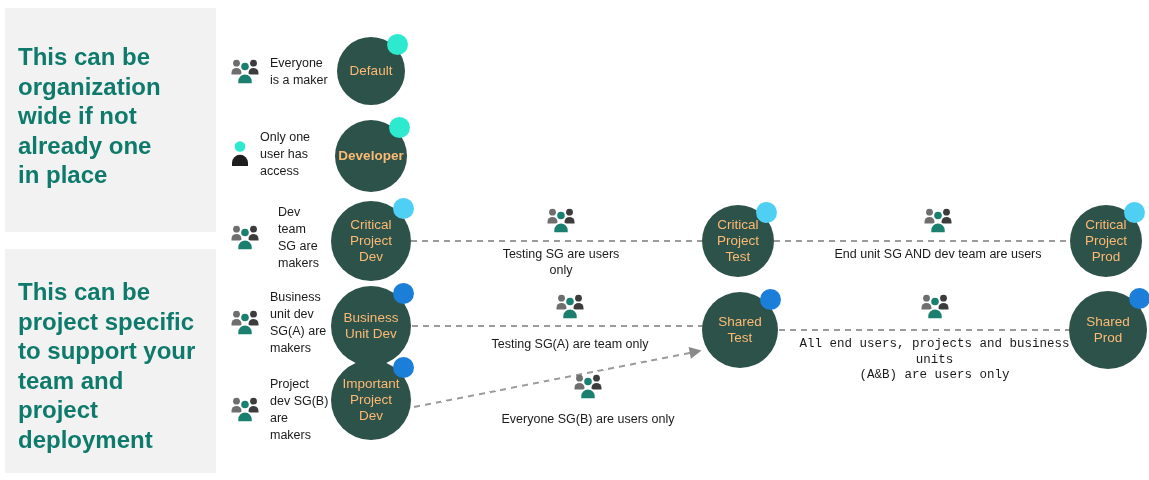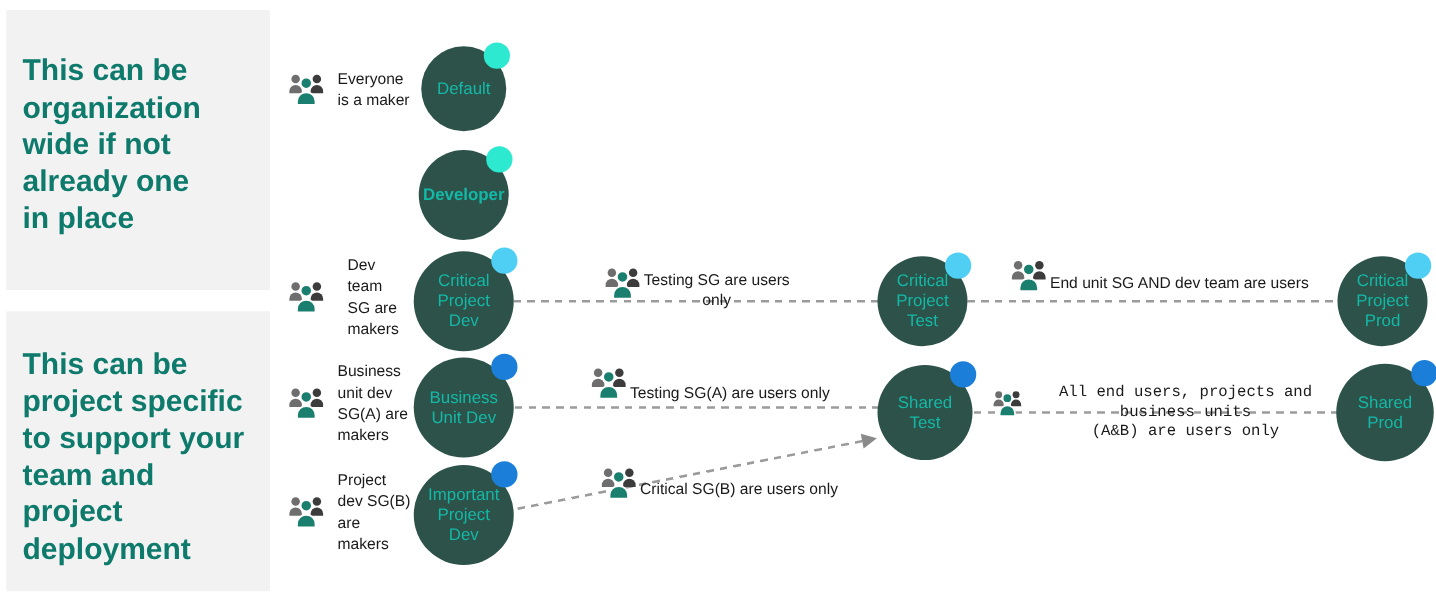--- a/index.html
+++ b/index.html
@@ -20,47 +20,47 @@
   .maker svg{flex:0 0 auto;}
   .mlabel{flex:1 1 auto;color:#1a1a1a;font-size:12.5px;line-height:17px;}
   #m1{top:44px;height:56px;}
   #m2{top:126px;height:56px;}
   #m3{top:207px;height:62px;gap:16px;}
   #m4{top:287px;height:72px;}
   #m5{top:374px;height:72px;}
 
   
   .env{position:absolute;border-radius:50%;background:#2c5249;display:flex;align-items:center;justify-content:center;}
-  .ename{color:#14b8a6;font-size:13.5px;line-height:16px;text-align:center;}
+  .ename{color:#fdba74;font-size:13.5px;line-height:16px;text-align:center;}
   .dot{position:absolute;top:-3px;right:-3px;width:21px;height:21px;border-radius:50%;}
   #e1{left:337px;top:37px;width:68px;height:68px;}
   #e2{left:335px;top:120px;width:72px;height:72px;font-weight:bold;}
   #e3{left:331px;top:201px;width:80px;height:80px;}
   #e4{left:331px;top:286px;width:80px;height:80px;}
-  #e5{left:331px;top:372px;width:80px;height:80px;}
+  #e5{left:331px;top:360px;width:80px;height:80px;}
   #e6{left:702px;top:205px;width:72px;height:72px;}
   #e7{left:702px;top:292px;width:76px;height:76px;}
   #e8{left:1070px;top:205px;width:72px;height:72px;}
   #e9{left:1069px;top:291px;width:78px;height:78px;}
 
   
   .hline{position:absolute;height:2px;
          background:repeating-linear-gradient(90deg,#9b9b9b 0 6px,transparent 6px 11px);}
   #l1{left:411px;top:240px;width:292px;}
   #l2{left:774px;top:240px;width:296px;}
   #l3{left:412px;top:325px;width:291px;}
   #l4{left:779px;top:329px;width:291px;}
   #l5{left:414px;top:406px;width:290px;height:2px;
       background:repeating-linear-gradient(90deg,#9b9b9b 0 6px,transparent 6px 11px);
       transform:rotate(-11.1deg);transform-origin:left center;position:absolute;}
   .arrow{position:absolute;right:-3px;top:-5px;width:0;height:0;
          border-left:12px solid #8a8a8a;border-top:6px solid transparent;border-bottom:6px solid transparent;}
 
   
-  .caption{position:absolute;display:flex;flex-direction:row;align-items:center;}
+  .caption{position:absolute;display:flex;flex-direction:column;align-items:center;}
   .ctext{color:#1a1a1a;font-size:12.5px;line-height:15.5px;text-align:center;}
   #c1{left:481px;width:160px;top:206px;} #c1 .ctext{margin-top:11px;}
   #c2{left:806px;width:264px;top:206px;} #c2 .ctext{margin-top:11px;}
   #c3{left:470px;width:200px;top:292px;} #c3 .ctext{margin-top:15px;}
   #c4{left:792px;width:285px;top:292px;} #c4 .ctext{margin-top:15px;font-family:Liberation Mono, monospace;}
   #c5{left:478px;width:220px;top:372px;} #c5 .ctext{margin-top:10px;}
 
   .defs-hidden{position:absolute;width:0;height:0;overflow:hidden;}
 </style>
 </head>
@@ -101,20 +101,28 @@
 deployment</div>
   </div>
 
   <div class="maker" id="m1">
     <svg width="34" height="30" viewBox="0 0 34 30">
         <use href="#person-group"></use>
       </svg>
     <div class="mlabel multiline">Everyone
 is a maker</div>
   </div>
+  <div class="maker" id="m2">
+    <svg width="24" height="30" viewBox="0 0 24 30">
+        <use href="#person-single"></use>
+      </svg>
+    <div class="mlabel multiline">Only one
+user has
+access</div>
+  </div>
   <div class="maker" id="m3">
     <svg width="34" height="30" viewBox="0 0 34 30">
         <use href="#person-group"></use>
       </svg>
     <div class="mlabel multiline">Dev team
 SG are
 makers</div>
   </div>
   <div class="maker" id="m4">
     <svg width="34" height="30" viewBox="0 0 34 30">
@@ -153,34 +161,34 @@
   <div class="caption" id="c2">
     <svg width="34" height="30" viewBox="0 0 34 30">
         <use href="#person-group"></use>
       </svg>
     <div class="ctext multiline">End unit SG AND dev team are users</div>
   </div>
   <div class="caption" id="c3">
     <svg width="34" height="30" viewBox="0 0 34 30">
         <use href="#person-group"></use>
       </svg>
-    <div class="ctext multiline">Testing SG(A) are users only</div>
+    <div class="ctext multiline">Testing SG(A) are team only</div>
   </div>
   <div class="caption" id="c4">
     <svg width="34" height="30" viewBox="0 0 34 30">
         <use href="#person-group"></use>
       </svg>
     <div class="ctext multiline">All end users, projects and business units
 (A&amp;B) are users only</div>
   </div>
   <div class="caption" id="c5">
     <svg width="34" height="30" viewBox="0 0 34 30">
         <use href="#person-group"></use>
       </svg>
-    <div class="ctext multiline">Critical SG(B) are users only</div>
+    <div class="ctext multiline">Everyone SG(B) are users only</div>
   </div>
 
   <div class="env" id="e1">
     <span class="ename multiline">Default</span>
     <span class="dot" style="background-color: rgb(45, 233, 207);"></span>
   </div>
   <div class="env" id="e2">
     <span class="ename multiline">Developer</span>
     <span class="dot" style="background-color: rgb(45, 233, 207);"></span>
   </div>

